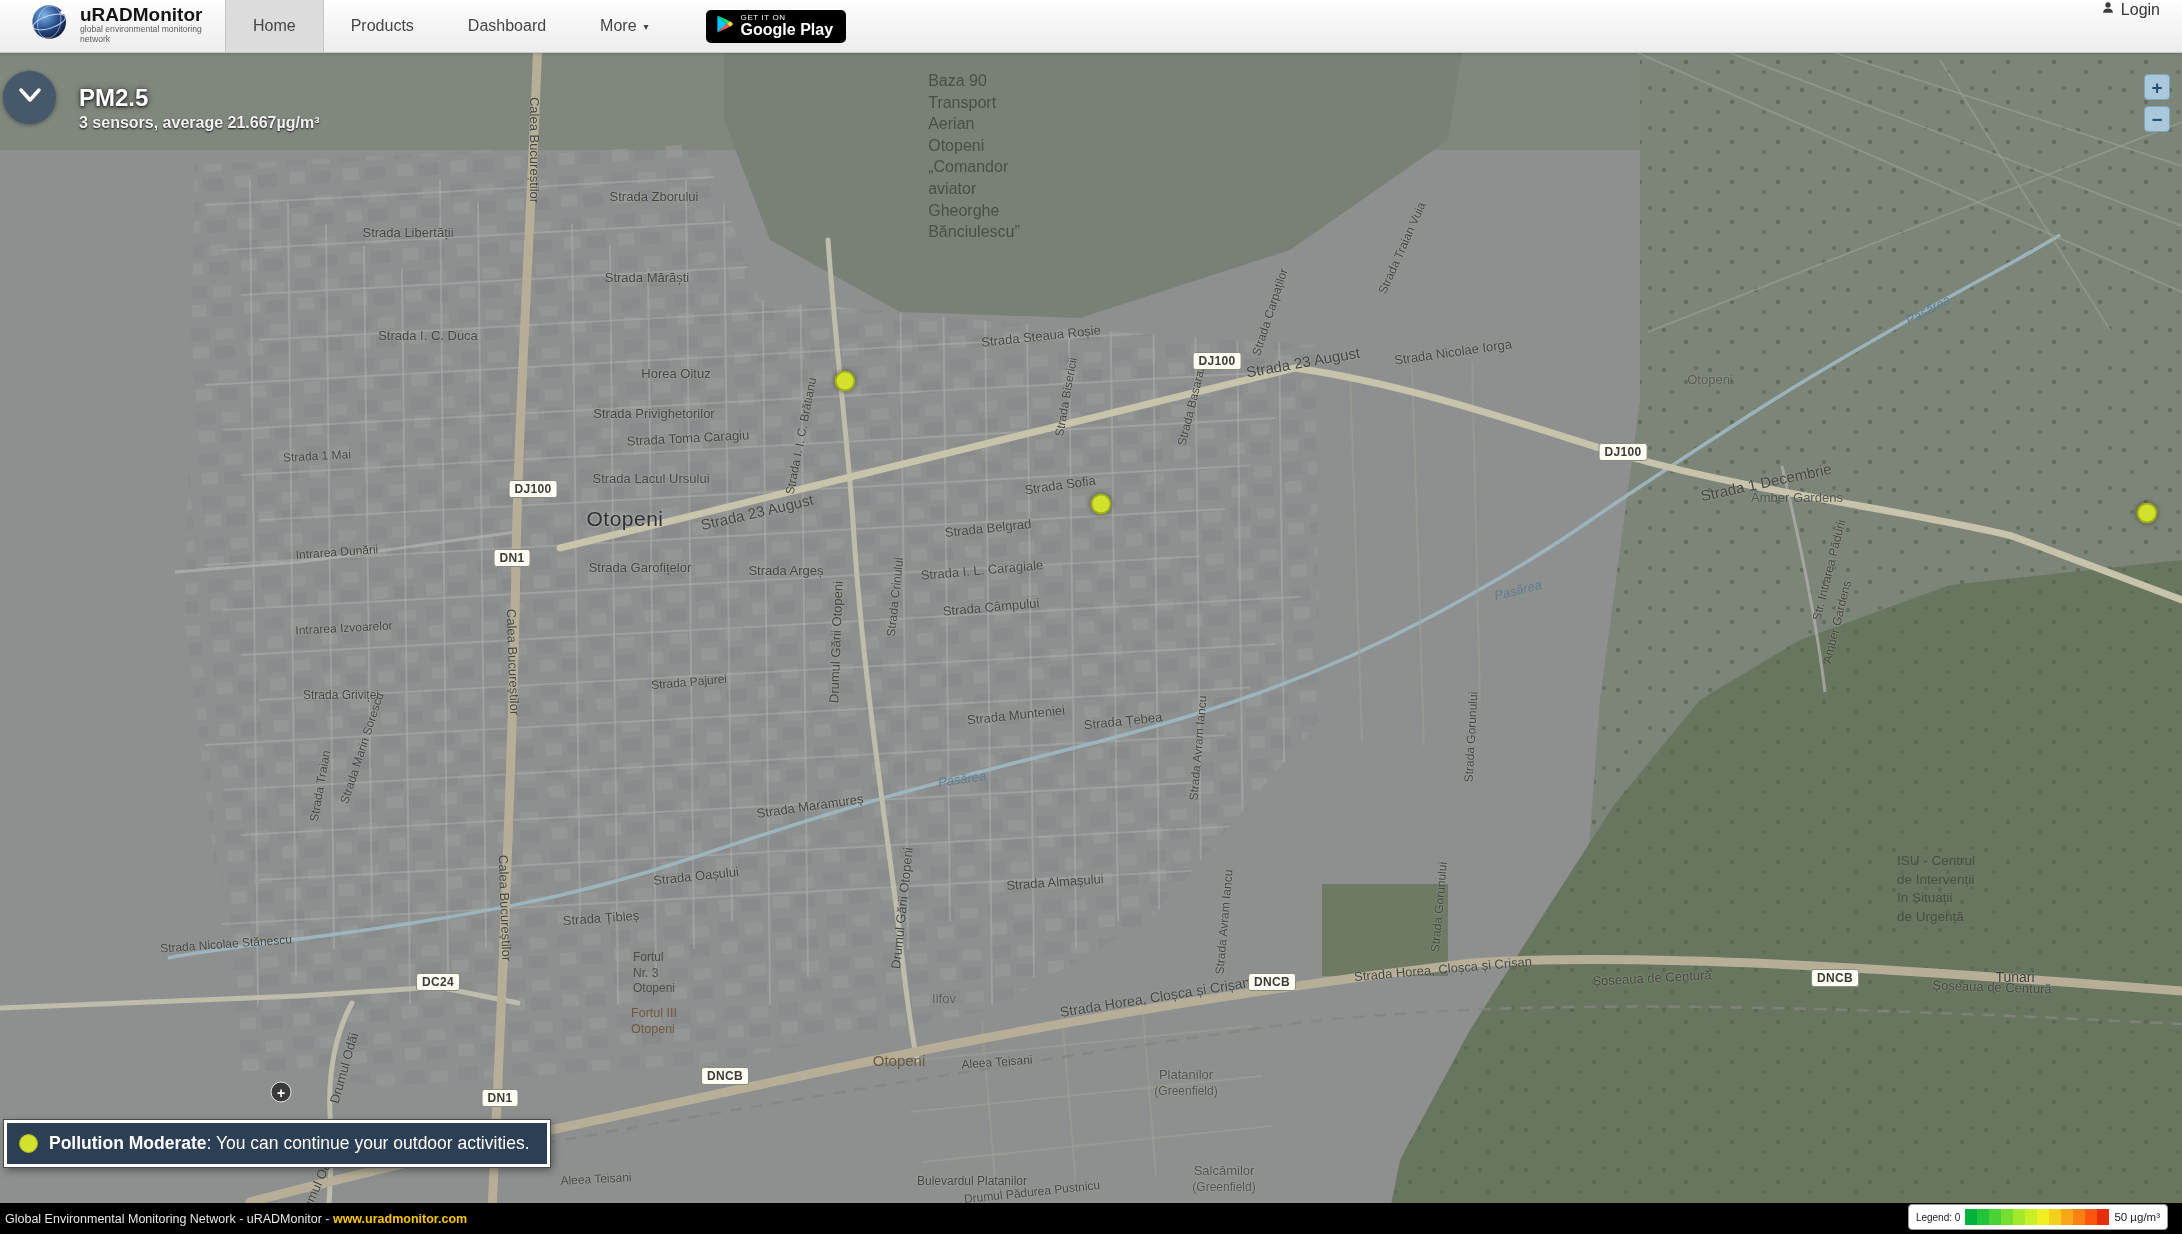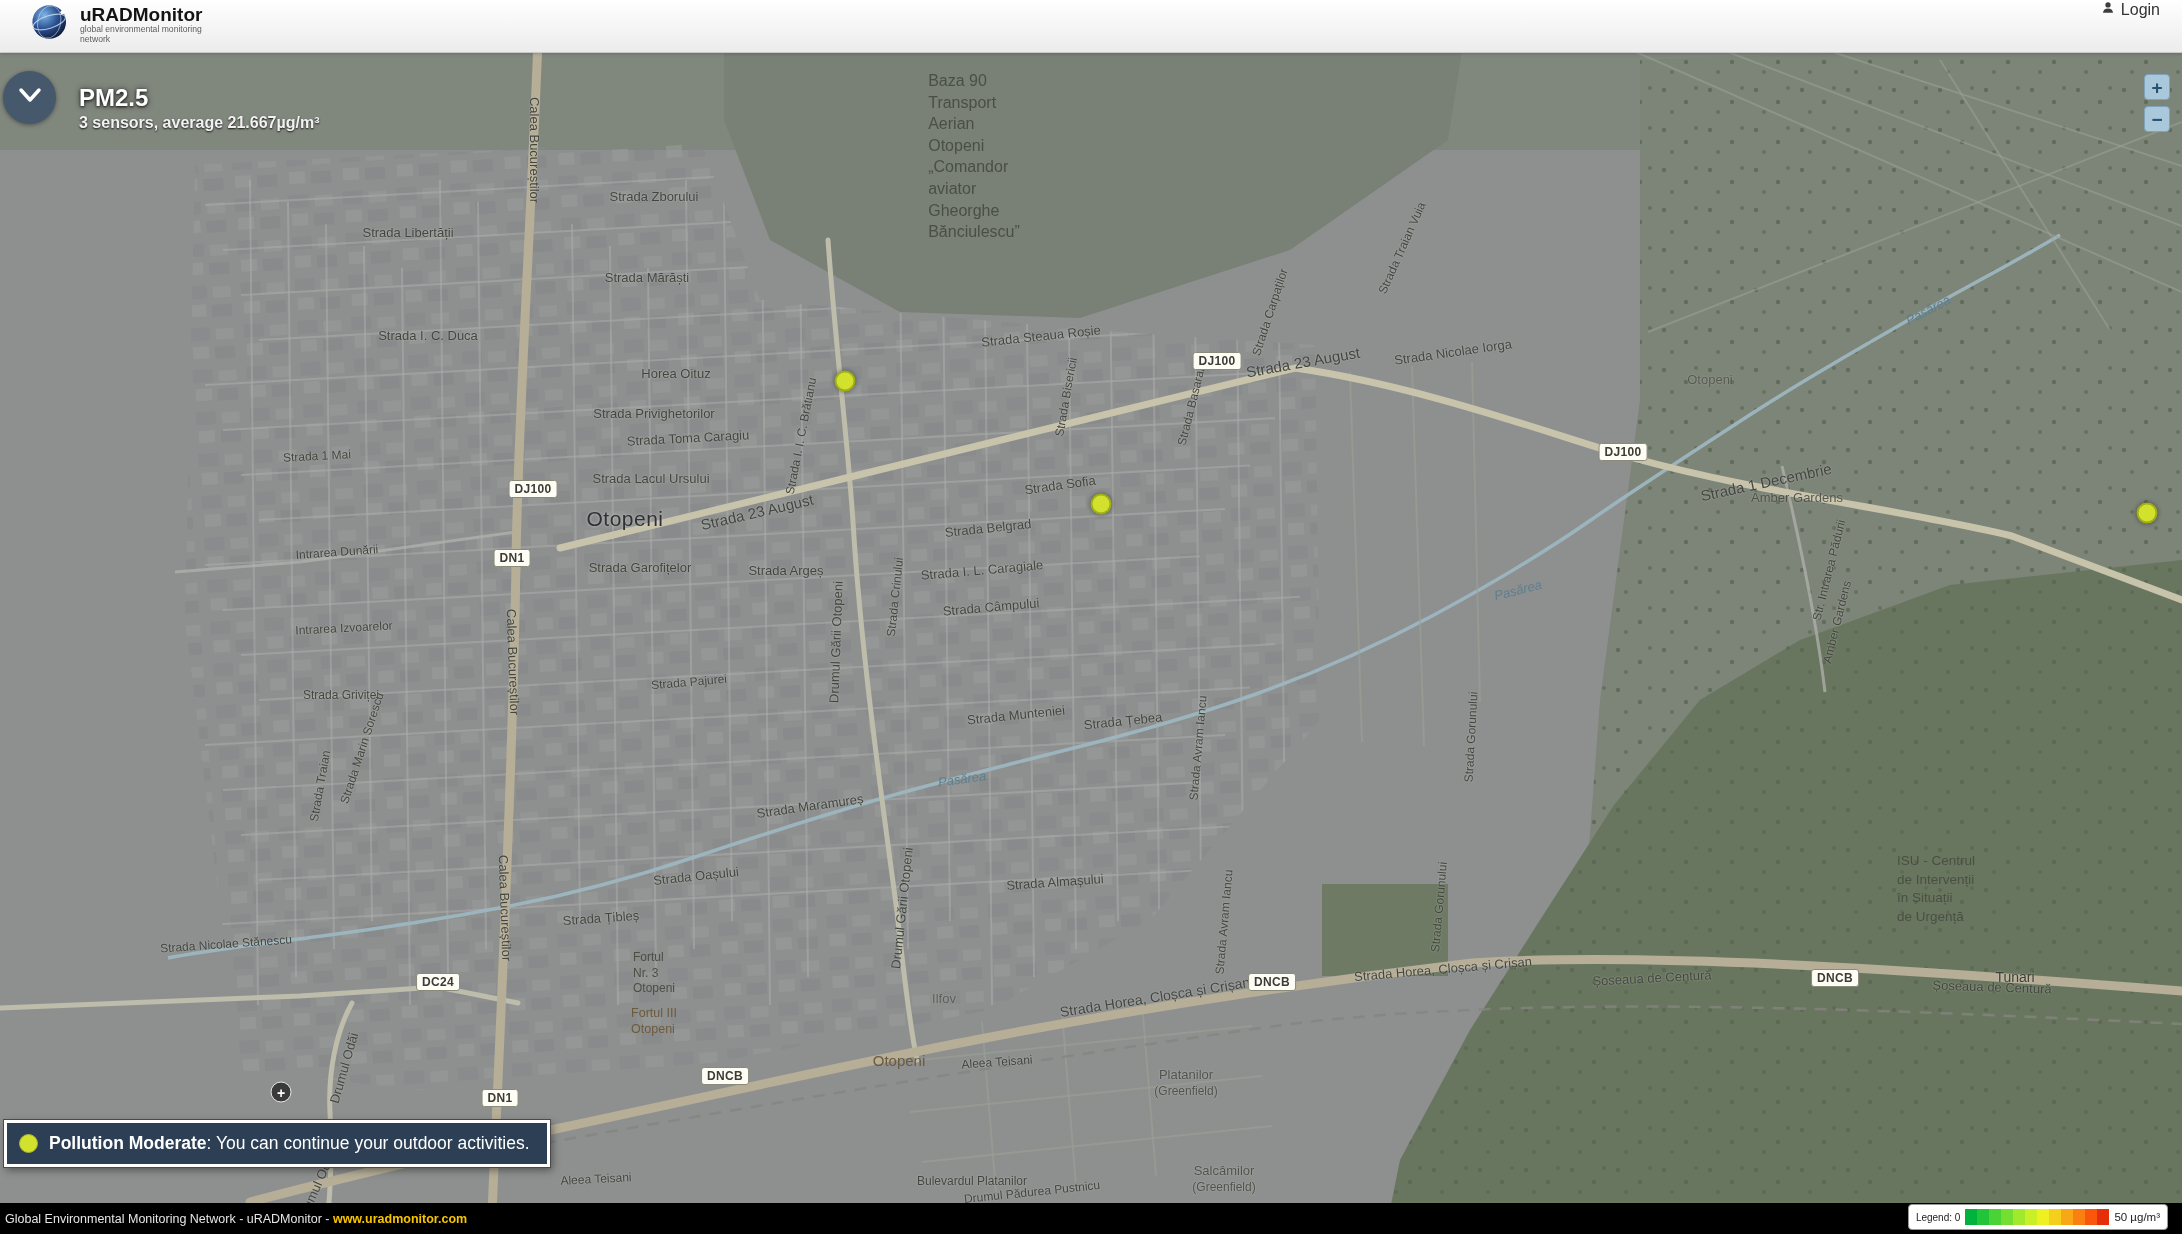--- a/index.html
+++ b/index.html
@@ -342,20 +342,43 @@
         <ellipse cx="24" cy="22" rx="19" ry="7" fill="none" stroke="#cfe2f5" stroke-width="1.2" opacity=".8" transform="rotate(-18 24 22)"></ellipse>
         <ellipse cx="24" cy="22" rx="13" ry="18.5" fill="none" stroke="#cfe2f5" stroke-width="1" opacity=".6" transform="rotate(12 24 22)"></ellipse>
         <circle cx="39" cy="11" r="2.4" fill="#fff"></circle>
       </svg>
     </span>
     <div>
       <div class="brand-name">uRADMonitor</div>
       <div class="brand-tag">global environmental monitoring network</div>
     </div>
   </div>
+  <nav>
+    <a class="nav-item active">Home</a>
+    <a class="nav-item">Products</a>
+    <a class="nav-item">Dashboard</a>
+    <a class="nav-item">
+      <span>More</span>
+      <span class="caret">▾</span>
+    </a>
+    <a class="gp-badge">
+      <span>
+        <svg width="17" height="20" viewBox="0 0 24 26">
+          <path d="M2 1 L2 25 L15 13 Z" fill="#00c9ff"></path>
+          <path d="M2 1 L19.5 9.2 L15 13 Z" fill="#00e878"></path>
+          <path d="M15 13 L19.5 9.2 L22.6 11 c1.3,.8 1.3,3.2 0,4 l-3.1,1.8 Z" fill="#ffd643"></path>
+          <path d="M2 25 L19.5 16.8 L15 13 Z" fill="#ff5a4e"></path>
+        </svg>
+      </span>
+      <span>
+        <div class="gp1">GET IT ON</div>
+        <div class="gp2">Google Play</div>
+      </span>
+    </a>
+  </nav>
   <div class="login">
     <span>
       <svg width="14" height="15" viewBox="0 0 24 24">
         <circle cx="12" cy="7.5" r="4.5" fill="#3c3c3c"></circle>
         <path d="M3.5 21 c0-5 3.8-7.5 8.5-7.5 s8.5 2.5 8.5 7.5 Z" fill="#3c3c3c"></path>
       </svg>
     </span>
     <span>Login</span>
   </div>
 </header>

